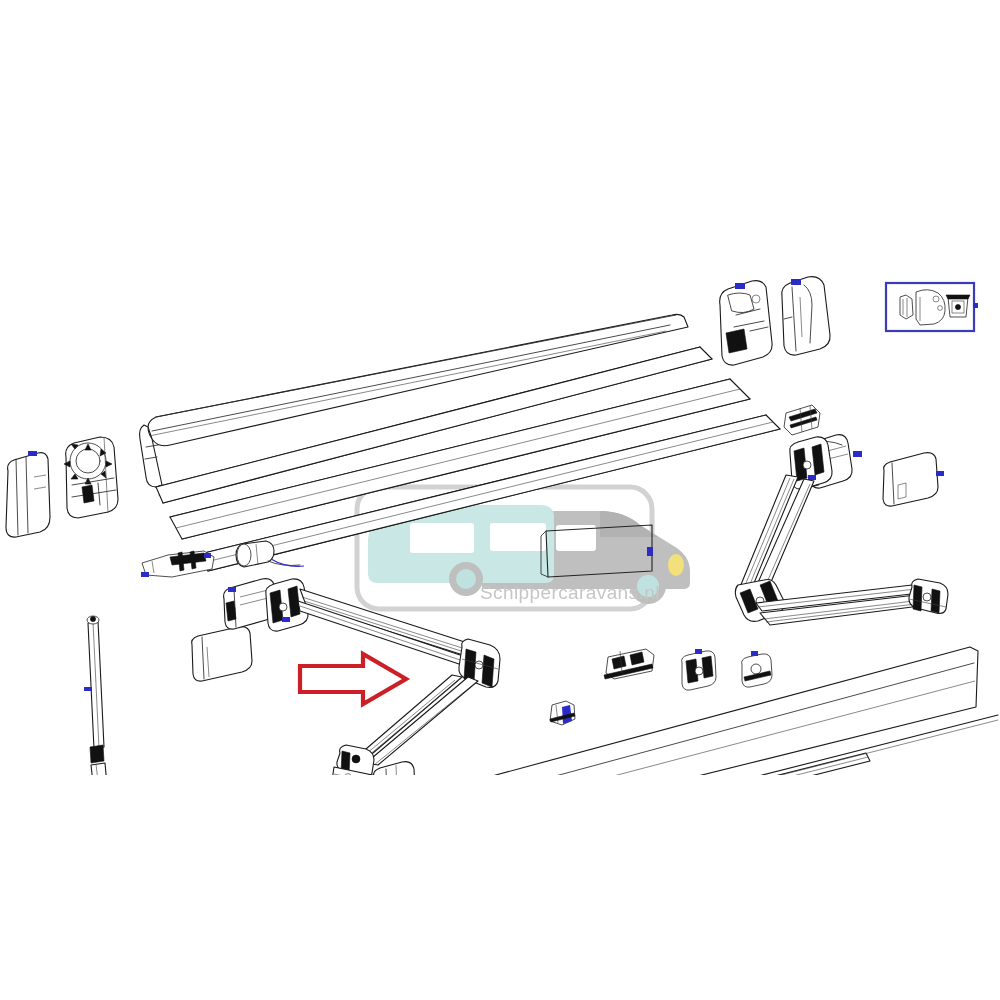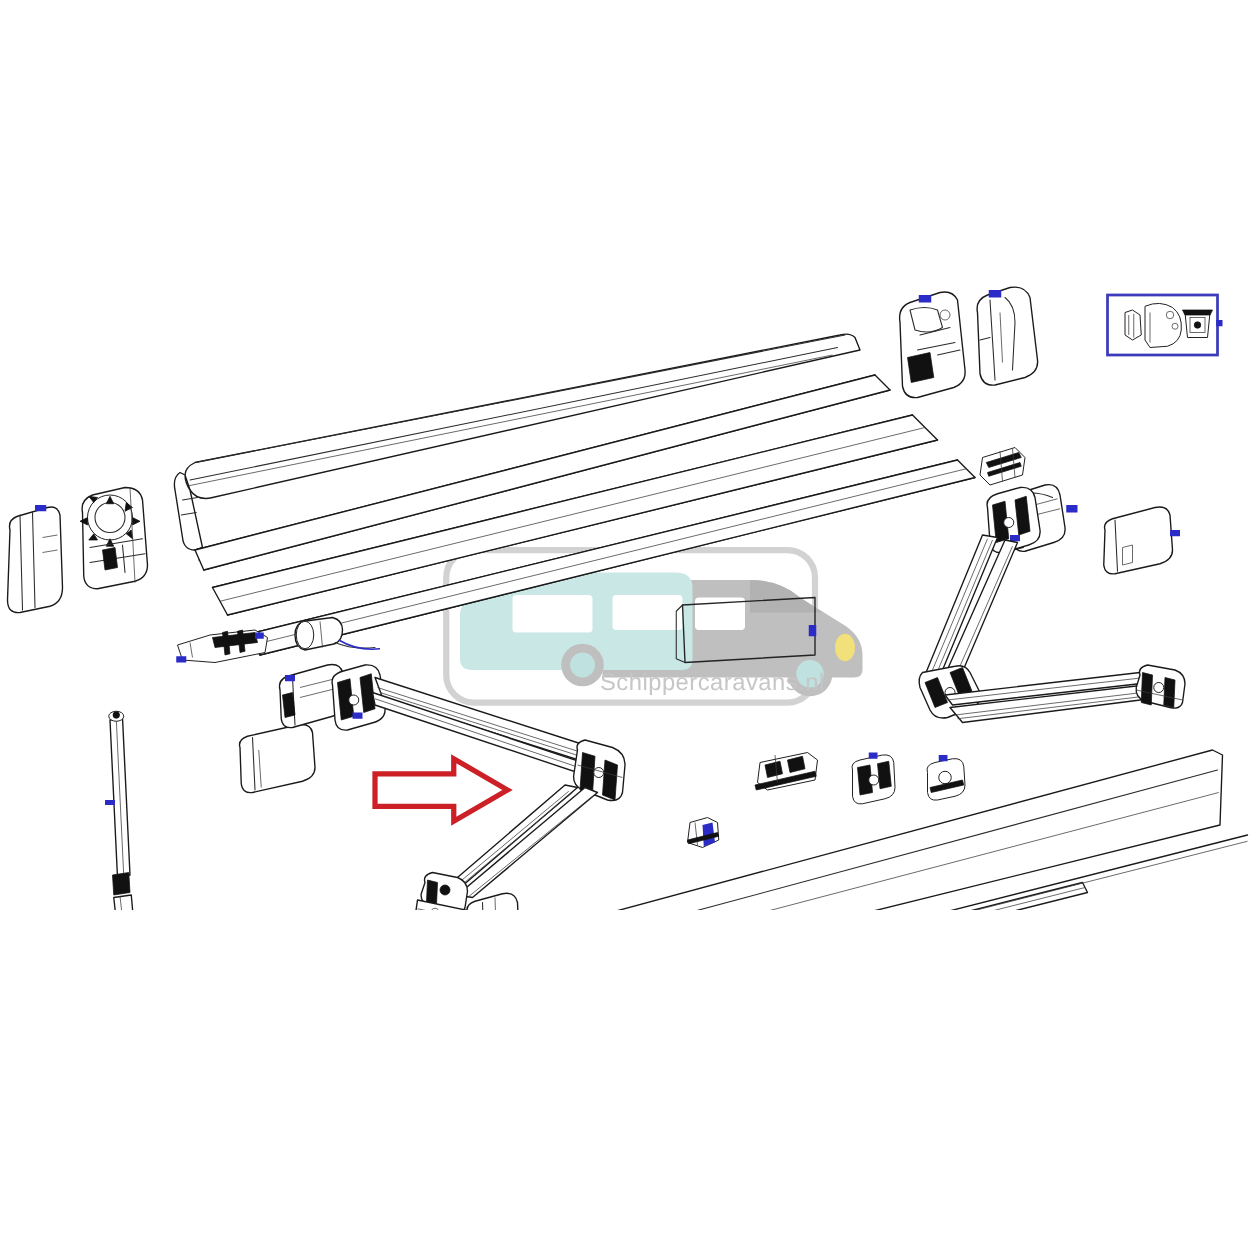--- a/index.html
+++ b/index.html
@@ -10,20 +10,21 @@
   }
   body {
     font-family: "Liberation Sans", sans-serif;
   }
   #canvas {
     position: relative;
     width: 1000px;
     height: 728px;
     background: #ffffff;
     overflow: hidden;
+    margin-top: 47px;
   }
   #diagram-svg {
     position: absolute;
     left: 0;
     top: 0;
     width: 1000px;
     height: 1000px;
   }
   .ln { fill: none; stroke: #1a1a1a; stroke-width: 1.1; stroke-linejoin: round; stroke-linecap: round; }
   .ln-thin { fill: none; stroke: #2b2b2b; stroke-width: 0.85; stroke-linejoin: round; stroke-linecap: round; }

